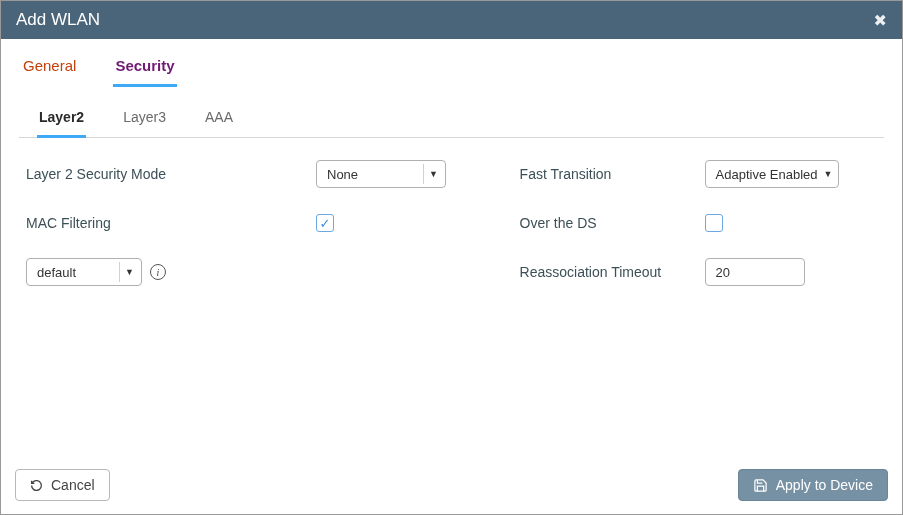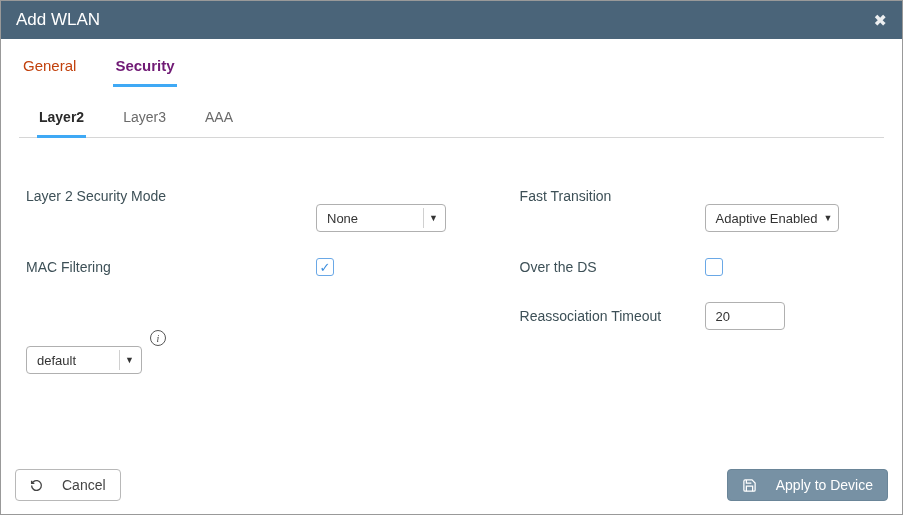--- a/index.html
+++ b/index.html
@@ -123,21 +123,20 @@
     }
     
     .form-control {
       display: flex;
       align-items: center;
     }
     
     .select-wrap {
       position: relative;
       display: inline-block;
-      margin-top: 44px;
     }
     
     .select-box {
       border: 1px solid #b0b0b0;
       border-radius: 4px;
       background: #fff;
       padding: 4px 28px 4px 10px;
       font-size: 13px;
       min-width: 130px;
       height: 28px;
@@ -197,21 +196,21 @@
       border-radius: 4px;
       background: #fff;
       padding: 4px 10px;
       font-size: 13px;
       width: 130px;
       height: 28px;
       color: #333;
     }
     
     .text-input.narrow {
-      width: 80px;
+      width: 100px;
     }
     
     .info-icon {
       margin-left: 8px;
       width: 16px;
       height: 16px;
       border: 1px solid #555;
       border-radius: 50%;
       display: inline-flex;
       align-items: center;
@@ -230,21 +229,21 @@
       padding: 11px 14px 13px 14px;
     }
     
     .btn {
       border-radius: 4px;
       padding: 7px 14px;
       font-size: 14px;
       cursor: pointer;
       display: inline-flex;
       align-items: center;
-      gap: 19px;
+      gap: 8px;
       border: 1px solid transparent;
       margin-top: 45px;
     }
     
     .btn-cancel {
       background: #fff;
       border-color: #b8b8b8;
       color: #444;
     }
     

